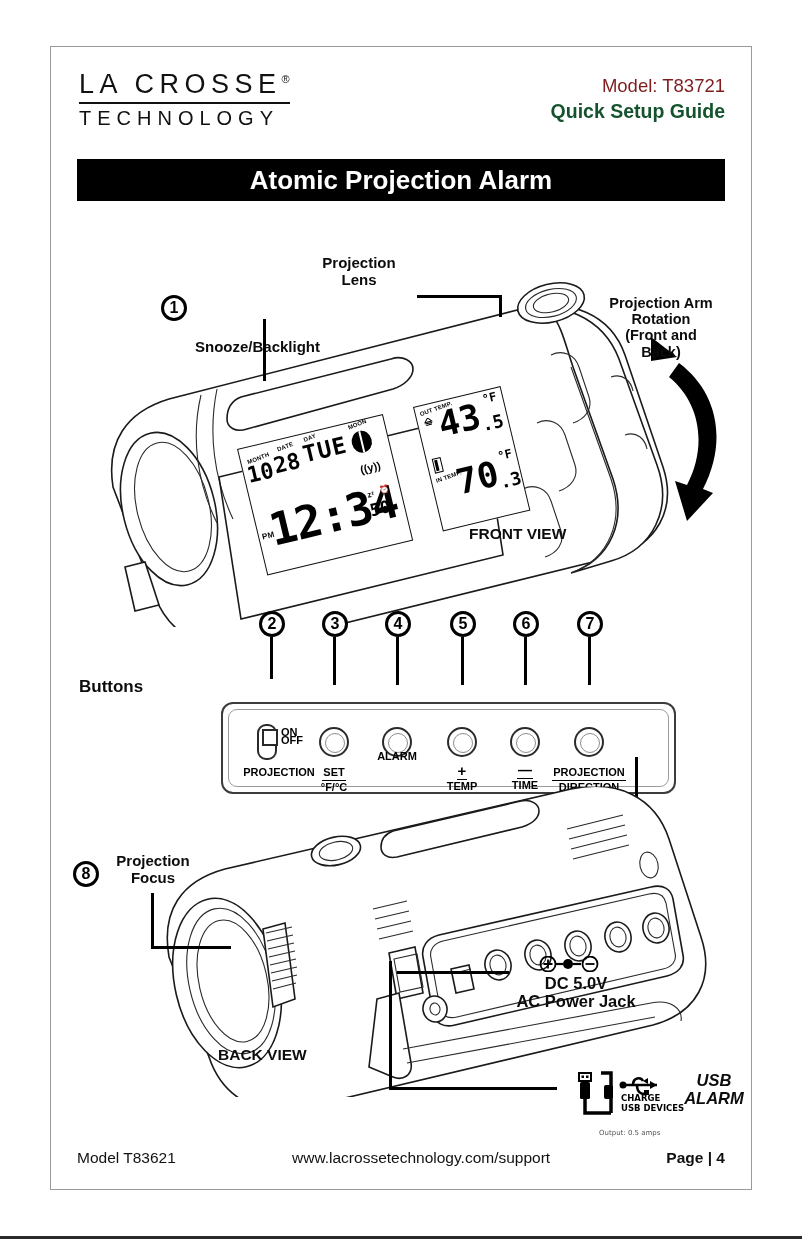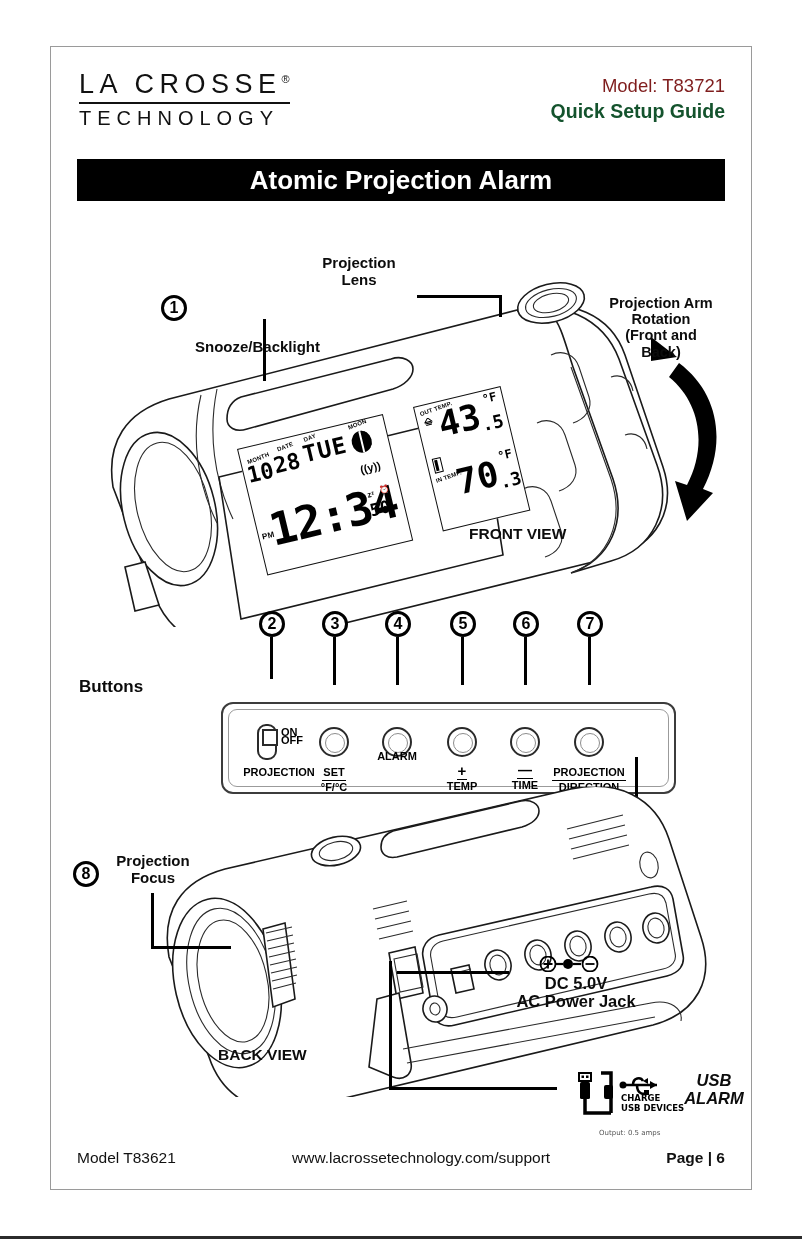--- a/index.html
+++ b/index.html
@@ -546,19 +546,19 @@
     <div class="lbl c" style="left:628px;top:1024px;width:70px;font-size:16.5px;font-style:italic;">
       <span>USB</span><br>
       <span>ALARM</span>
     </div>
     <div class="leader" style="left:338px;top:1040px;width:168px;height:3px;"></div>
     <div class="leader" style="left:338px;top:914px;width:3px;height:128px;"></div>
 
     <div id="footer">
       <span>Model T83621</span>
       <span>www.lacrossetechnology.com/support</span>
-      <span class="pg">Page | 6</span>
+      <span class="pg">Page | 4</span>
     </div>
 
   </div>
 
   <div id="bottom-band"></div>
 </div>
 
 </body></html>

